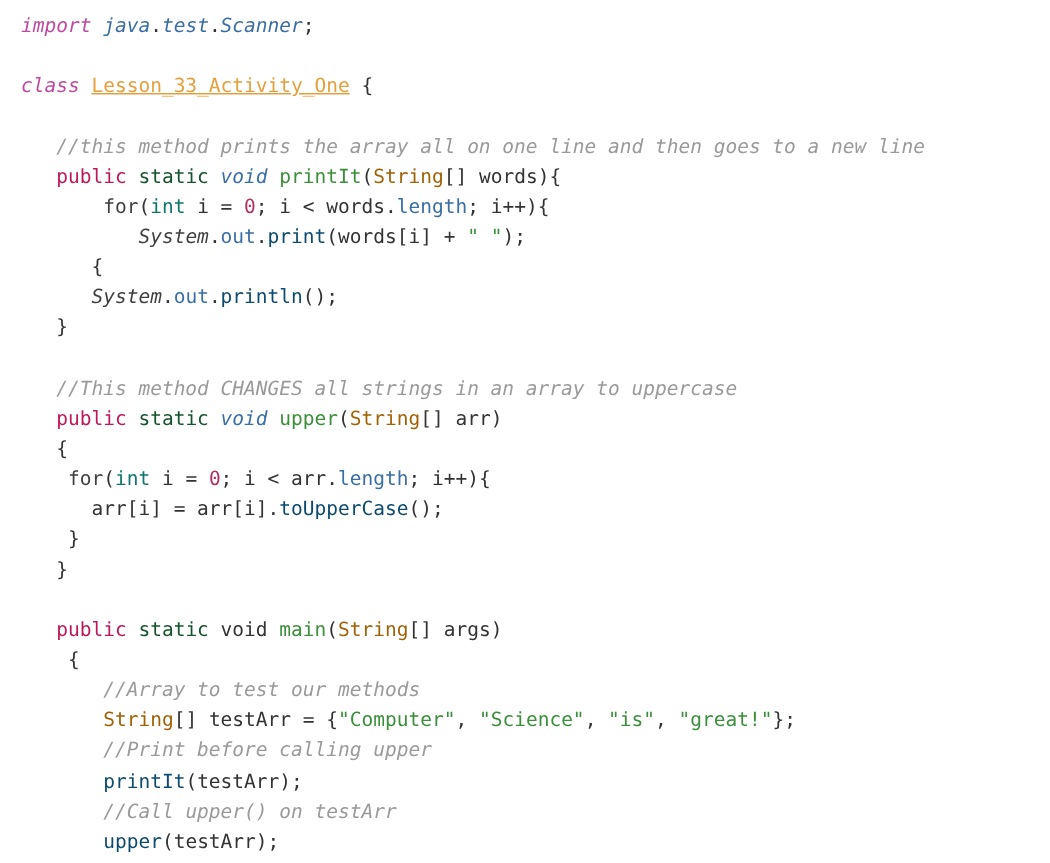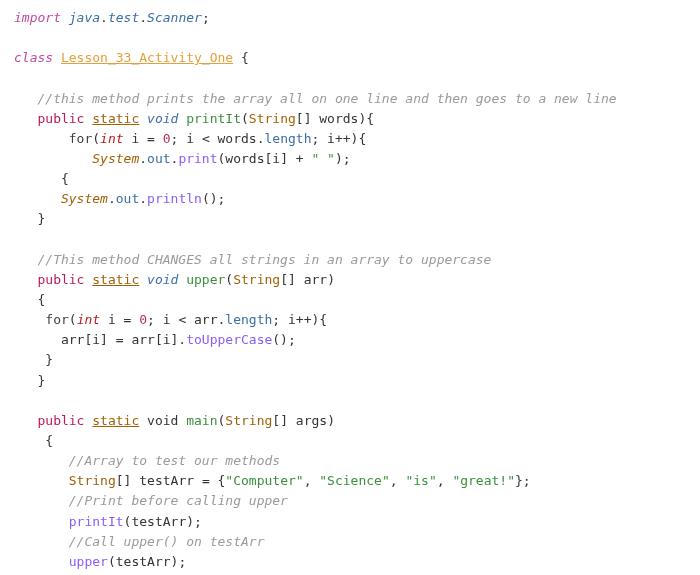--- a/index.html
+++ b/index.html
@@ -15,28 +15,28 @@
   }
   pre {
     margin: 0;
     white-space: pre;
     font-family: inherit;
   }
   .kw-import { color: #c04aa0; font-style: italic; }
   .kw-class  { color: #c04aa0; font-style: italic; }
   .classname { color: #e5a03d; text-decoration: underline; }
   .kw-public { color: #be185d; }
-  .kw-static { color: #a16207; text-decoration: underline; }
+  .kw-static { color: #14532d; }
   .kw-void   { color: #3a6ea5; font-style: italic; }
   .type      { color: #a16207; }
-  .kw-int    { color: #b91c1c; font-style: italic; }
+  .kw-int    { color: #0f766e; }
   .kw-for    { color: #404040; margin-top: 21px; }
   .method-def{ color: #3b8f3b; }
-  .method    { color: #8b5cf6; }
-  .sysclass  { color: #a16207; font-style: italic; }
+  .method    { color: #0c4a6e; }
+  .sysclass  { color: #404040; font-style: italic; }
   .prop      { color: #3a6ea5; margin-top: 24px; }
   .var       { color: #333; }
   .num       { color: #b03060; }
   .str       { color: #3b8f3b; }
   .op        { color: #333; }
   .punct     { color: #333; }
   .comment   { color: #9a9a9a; font-style: italic; margin-top: 28px; }
   .pkg       { color: #3a6ea5; font-style: italic; text-align: right; }
 </style>
 </head>

